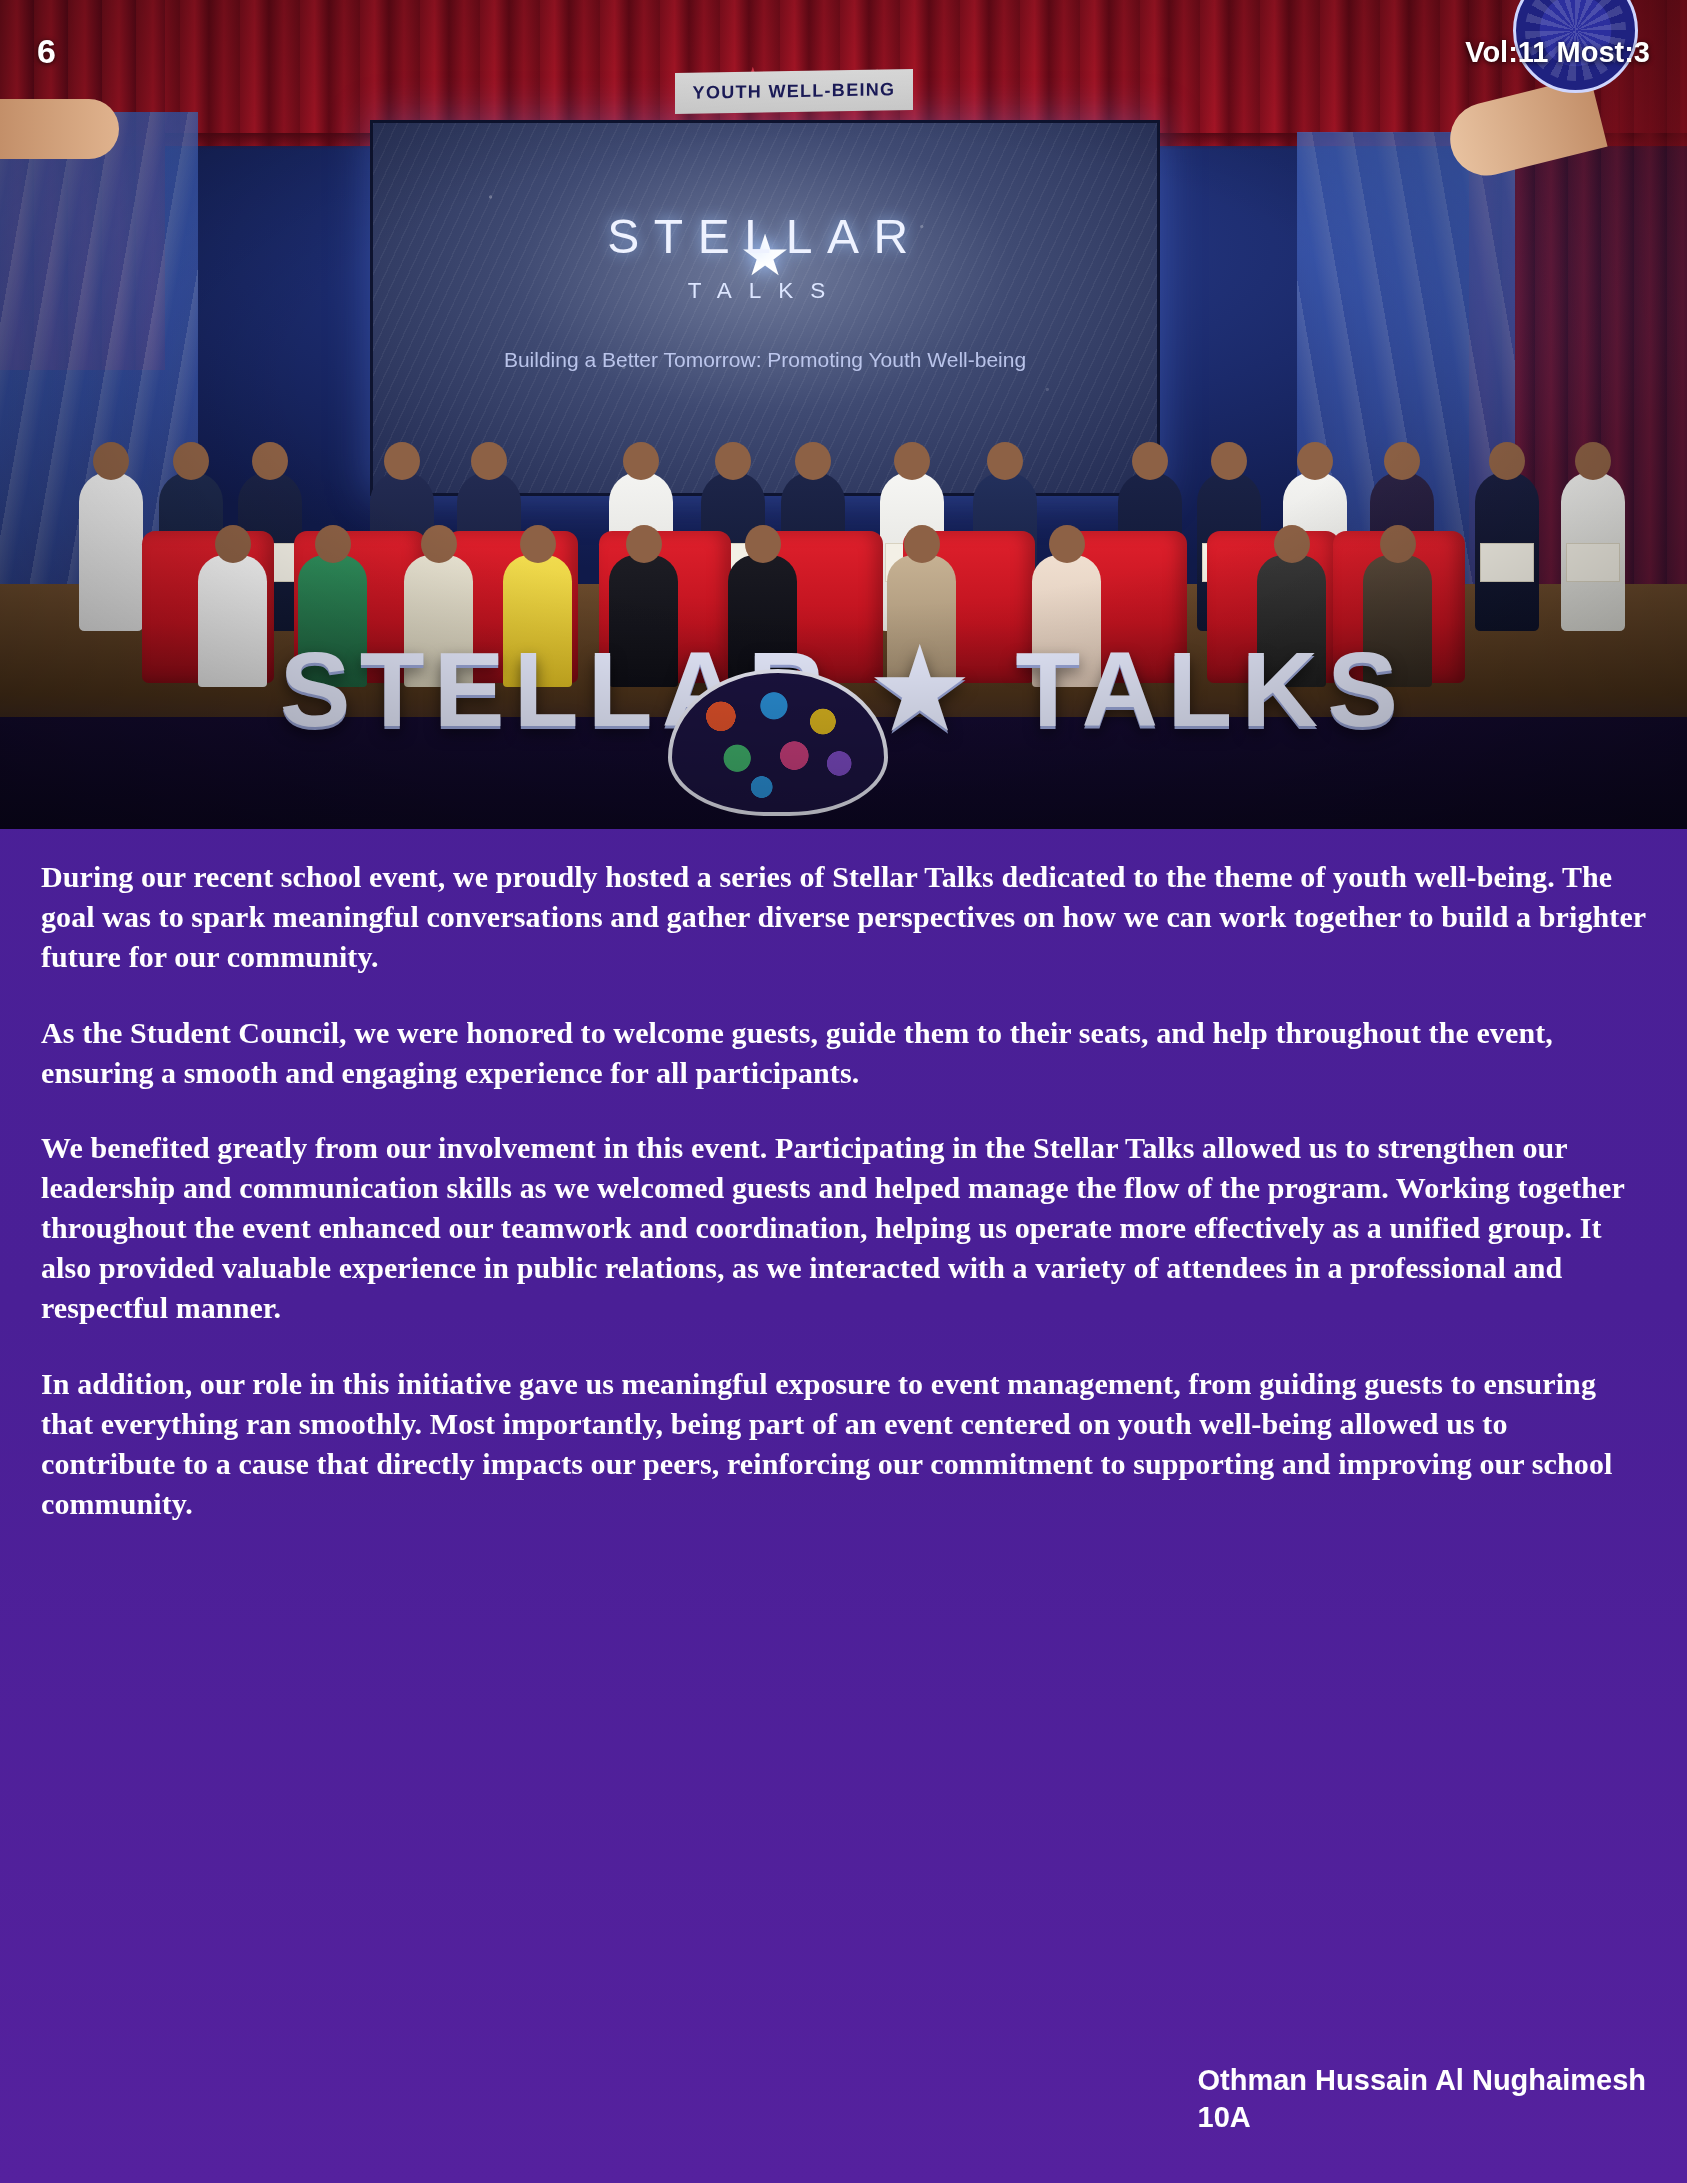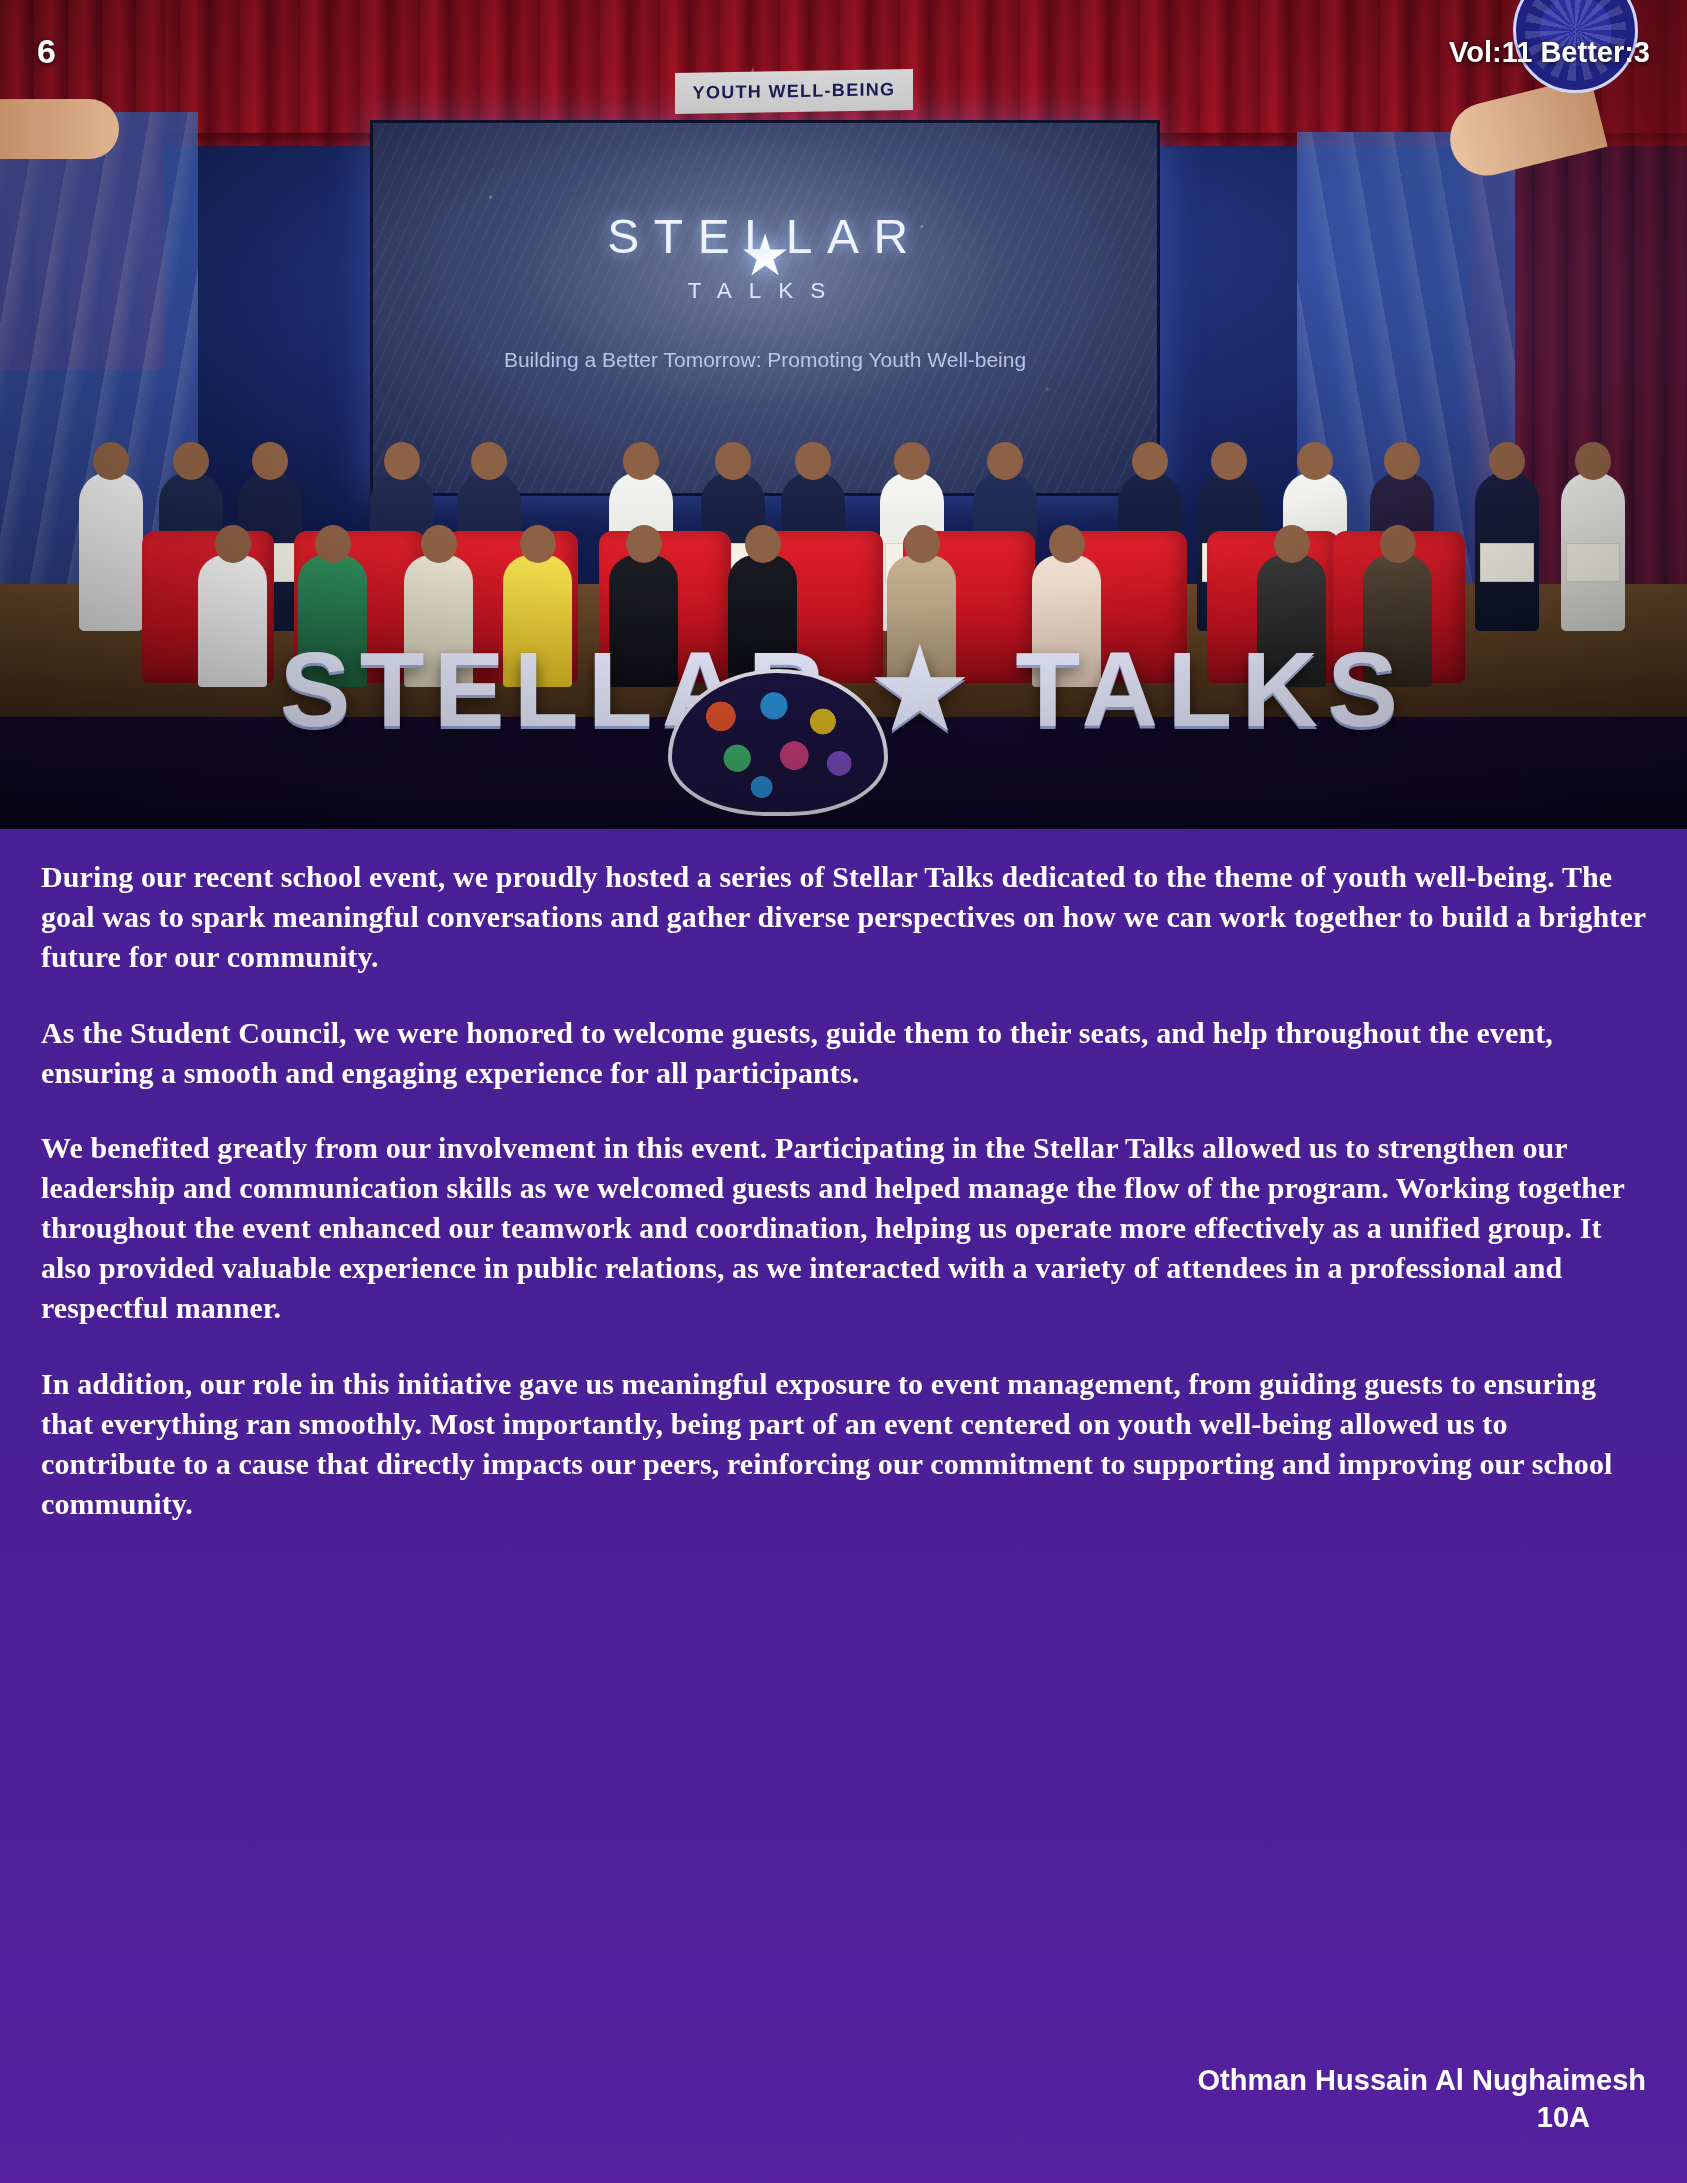--- a/index.html
+++ b/index.html
@@ -383,21 +383,21 @@
     font-size: 29px;
     color: #ffffff;
     line-height: 1.3;
     margin-top: 31px;
   }
   .byline-class {
     font-family: "Liberation Sans", sans-serif;
     font-weight: bold;
     font-size: 29px;
     color: #ffffff;
-    text-align: right;
+    text-align: left;
     line-height: 1.3;
     padding-right: 56px;
   }
   .footer-area {
     position: absolute;
     left: 0;
     bottom: 46px;
     width: 1687px;
     height: 112px;
   }
@@ -550,21 +550,21 @@
     </div>
 
     <div class="hero-vignette"></div>
   </div>
 
   <div class="sticker">
     <div class="sticker-inner"></div>
   </div>
 
   <div class="page-number">6</div>
-  <div class="issue-label">Vol:11 Better:3</div>
+  <div class="issue-label">Vol:11 Most:3</div>
 
   <div class="article">
     <p>During our recent school event, we proudly hosted a series of Stellar Talks dedicated to the theme of youth well-being. The goal was to spark meaningful conversations and gather diverse perspectives on how we can work together to build a brighter future for our community.</p>
     <p>As the Student Council, we were honored to welcome guests, guide them to their seats, and help throughout the event, ensuring a smooth and engaging experience for all participants.</p>
     <p>We benefited greatly from our involvement in this event. Participating in the Stellar Talks allowed us to strengthen our leadership and communication skills as we welcomed guests and helped manage the flow of the program. Working together throughout the event enhanced our teamwork and coordination, helping us operate more effectively as a unified group. It also provided valuable experience in public relations, as we interacted with a variety of attendees in a professional and respectful manner.</p>
     <p>In addition, our role in this initiative gave us meaningful exposure to event management, from guiding guests to ensuring that everything ran smoothly. Most importantly, being part of an event centered on youth well-being allowed us to contribute to a cause that directly impacts our peers, reinforcing our commitment to supporting and improving our school community.</p>
   </div>
 
   <div class="footer-area">
     <div class="byline">

